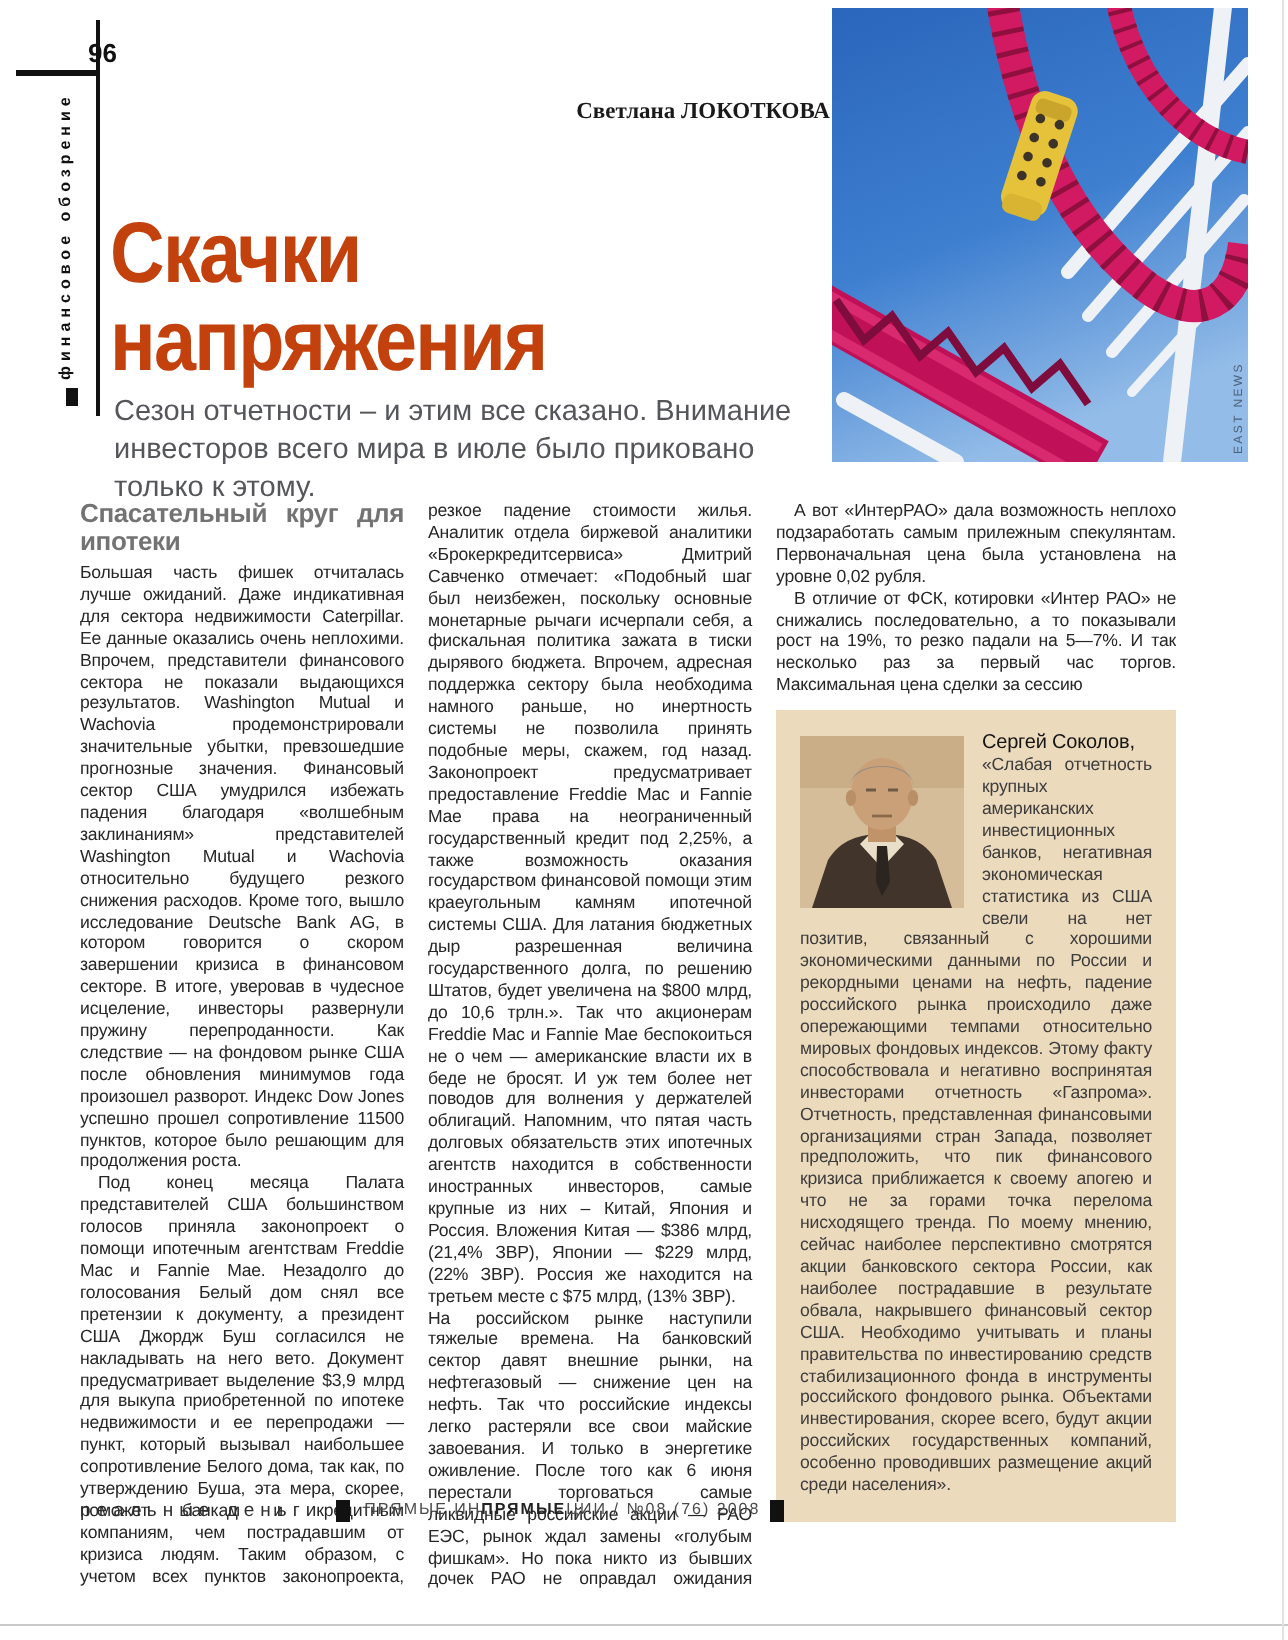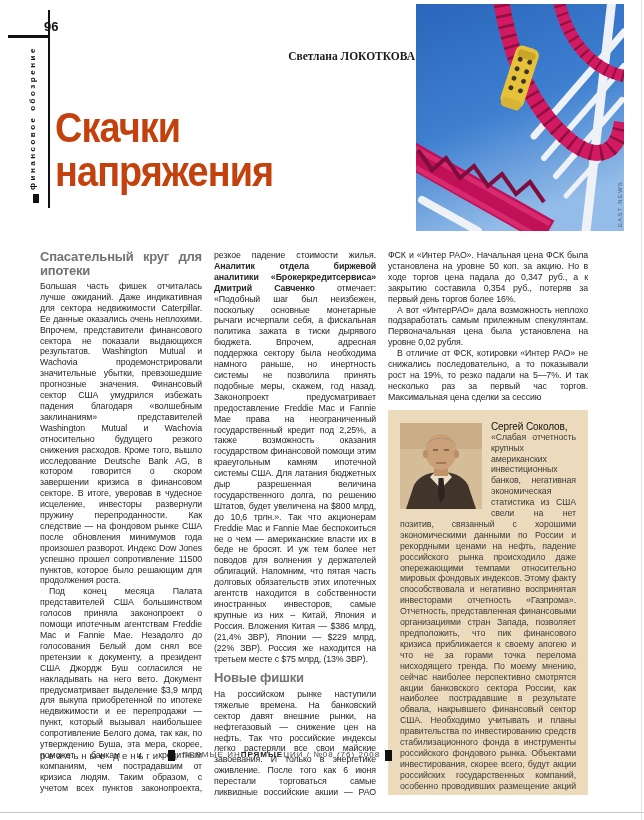--- a/index.html
+++ b/index.html
@@ -31,21 +31,21 @@
         font-size:6px;letter-spacing:1.2px;color:#4e6078;}
 
   
   .columns{position:absolute;left:40px;top:250px;width:548px;height:545px;overflow:hidden;
         display:grid;grid-template-columns:162px 162px 200px;column-gap:12px;}
   .col{font-size:8.8px;line-height:10.9px;text-align:justify;letter-spacing:-0.1px;color:#262626;}
   .col h3{font-size:13px;line-height:13.5px;margin:0 0 4px 0;color:#737373;letter-spacing:-0.2px;}
   .col h3.mt{margin-top:7px;}
   .col p{margin:0;}
   .col p.ind{text-indent:9px;}
-  .inline-bold{font-weight:bold;}
+  .inline-bold{font-weight:normal;}
 
   
   .quotebox{margin-top:7px;background:#ecdabc;padding:11px 12px 13px 12px;color:#3c3c3c;}
   .quotebox .portrait{float:left;width:82px;height:86px;margin:2px 9px 2px 0;}
   .qb-name{font-size:10px;font-weight:normal;color:#141414;margin:0 0 2px 0;line-height:11px;}
   .qb-role{font-size:8.8px;line-height:10.8px;margin:0;text-align:left;}
   .qb-quote{font-size:8.8px;line-height:10.9px;margin:8px 0 0 0;text-align:justify;}
 
   
   .footer{position:absolute;left:40px;top:750px;width:560px;display:flex;align-items:flex-start;}
@@ -66,20 +66,21 @@
   <div class="rule-h"></div>
   <div class="rule-v"></div>
   <div class="section-vert">финансовое обозрение</div>
   <div class="section-bullet"></div>
 
   <div class="author">Светлана ЛОКОТКОВА</div>
   <h1 class="title">
     <span class="tline">Скачки</span>
     <span class="tline">напряжения</span>
   </h1>
+  <div class="lede">Сезон отчетности – и этим все сказано. Внимание инвесторов всего мира в июле было приковано только к этому.</div>
 
   <figure class="photo" style="margin:0">
     <svg width="208" height="227" viewBox="0 0 208 227">
       <defs>
         <linearGradient id="sky" x1="0" y1="0" x2="0.35" y2="1">
           <stop offset="0" stop-color="#2a66bb"></stop>
           <stop offset="0.55" stop-color="#3e7fd0"></stop>
           <stop offset="1" stop-color="#93bce8"></stop>
         </linearGradient>
       </defs>
@@ -129,26 +130,24 @@
   <div class="columns">
 
     <div class="col">
       <h3>Спасательный круг для ипотеки</h3>
       <p>Большая часть фишек отчиталась лучше ожиданий. Даже индикативная для сектора недвижимости Caterpillar. Ее данные оказались очень неплохими. Впрочем, представители финансового сектора не показали выдающихся результатов. Washington Mutual и Wachovia продемонстрировали значительные убытки, превзошедшие прогнозные значения. Финансовый сектор США умудрился избежать падения благодаря «волшебным заклинаниям» представителей Washington Mutual и Wachovia относительно будущего резкого снижения расходов. Кроме того, вышло исследование Deutsche Bank AG, в котором говорится о скором завершении кризиса в финансовом секторе. В итоге, уверовав в чудесное исцеление, инвесторы развернули пружину перепроданности. Как следствие — на фондовом рынке США после обновления минимумов года произошел разворот. Индекс Dow Jones успешно прошел сопротивление 11500 пунктов, которое было решающим для продолжения роста.</p>
       <p class="ind">Под конец месяца Палата представителей США большинством голосов приняла законопроект о помощи ипотечным агентствам Freddie Mac и Fannie Mae. Незадолго до голосования Белый дом снял все претензии к документу, а президент США Джордж Буш согласился не накладывать на него вето. Документ предусматривает выделение $3,9 млрд для выкупа приобретенной по ипотеке недвижимости и ее перепродажи — пункт, который вызывал наибольшее сопротивление Белого дома, так как, по утверждению Буша, эта мера, скорее, поможет банкам и кредитным компаниям, чем пострадавшим от кризиса людям. Таким образом, с учетом всех пунктов законопроекта, пострадавшие от ипотечного кризиса американцы смогут избежать потери приобретенной по ипотеке недвижимости (платить кредит за которую они не в состоянии) и будут выплачивать взятые кредиты на новых условиях, учитывающих</p>
     </div>
 
     <div class="col">
       <p><span>резкое падение стоимости жилья. </span><span class="inline-bold">Аналитик отдела биржевой аналитики «Брокеркредитсервиса» Дмитрий Савченко</span><span> отмечает: «Подобный шаг был неизбежен, поскольку основные монетарные рычаги исчерпали себя, а фискальная политика зажата в тиски дырявого бюджета. Впрочем, адресная поддержка сектору была необходима намного раньше, но инертность системы не позволила принять подобные меры, скажем, год назад. Законопроект предусматривает предоставление Freddie Mac и Fannie Mae права на неограниченный государственный кредит под 2,25%, а также возможность оказания государством финансовой помощи этим краеугольным камням ипотечной системы США. Для латания бюджетных дыр разрешенная величина государственного долга, по решению Штатов, будет увеличена на $800 млрд, до 10,6 трлн.». Так что акционерам Freddie Mac и Fannie Mae беспокоиться не о чем — американские власти их в беде не бросят. И уж тем более нет поводов для волнения у держателей облигаций. Напомним, что пятая часть долговых обязательств этих ипотечных агентств находится в собственности иностранных инвесторов, самые крупные из них – Китай, Япония и Россия. Вложения Китая — $386 млрд, (21,4% ЗВР), Японии — $229 млрд, (22% ЗВР). Россия же находится на третьем месте с $75 млрд, (13% ЗВР).</span></p>
-      <h3 class="mt">Новые фишки</h3>
       <p>На российском рынке наступили тяжелые времена. На банковский сектор давят внешние рынки, на нефтегазовый — снижение цен на нефть. Так что российские индексы легко растеряли все свои майские завоевания. И только в энергетике оживление. После того как 6 июня перестали торговаться самые ликвидные российские акции — РАО ЕЭС, рынок ждал замены «голубым фишкам». Но пока никто из бывших дочек РАО не оправдал ожидания трейдеров и аналитиков. В середине июля на рынке появились одна за другой сразу две новые энергетические фишки —</p>
     </div>
 
     <div class="col">
-      <p>ФСК и «Интер РАО». Начальная цена ФСК была установлена на уровне 50 коп. за акцию. Но в ходе торгов цена падала до 0,347 руб., а к закрытию составила 0,354 руб., потеряв за первый день торгов более 16%.</p>
       <p class="ind">А вот «ИнтерРАО» дала возможность неплохо подзаработать самым прилежным спекулянтам. Первоначальная цена была установлена на уровне 0,02 рубля.</p>
       <p class="ind">В отличие от ФСК, котировки «Интер РАО» не снижались последовательно, а то показывали рост на 19%, то резко падали на 5—7%. И так несколько раз за первый час торгов. Максимальная цена сделки за сессию</p>
 
       <div class="quotebox">
         <svg class="portrait" viewBox="0 0 82 86">
           <rect x="0" y="0" width="82" height="86" fill="#d5bd9a"></rect>
           <rect x="0" y="0" width="82" height="26" fill="#c9ae88"></rect>
           <path d="M6,86 L14,62 C20,52 30,49 41,49 C52,49 62,52 68,62 L76,86 Z" fill="#41352b"></path>
           <path d="M30,54 L41,66 L52,54 L48,50 L34,50 Z" fill="#e9dfc9"></path>
           <path d="M38.5,55 L43.5,55 L45,73 L41,80 L38,73 Z" fill="#2c241e"></path>

